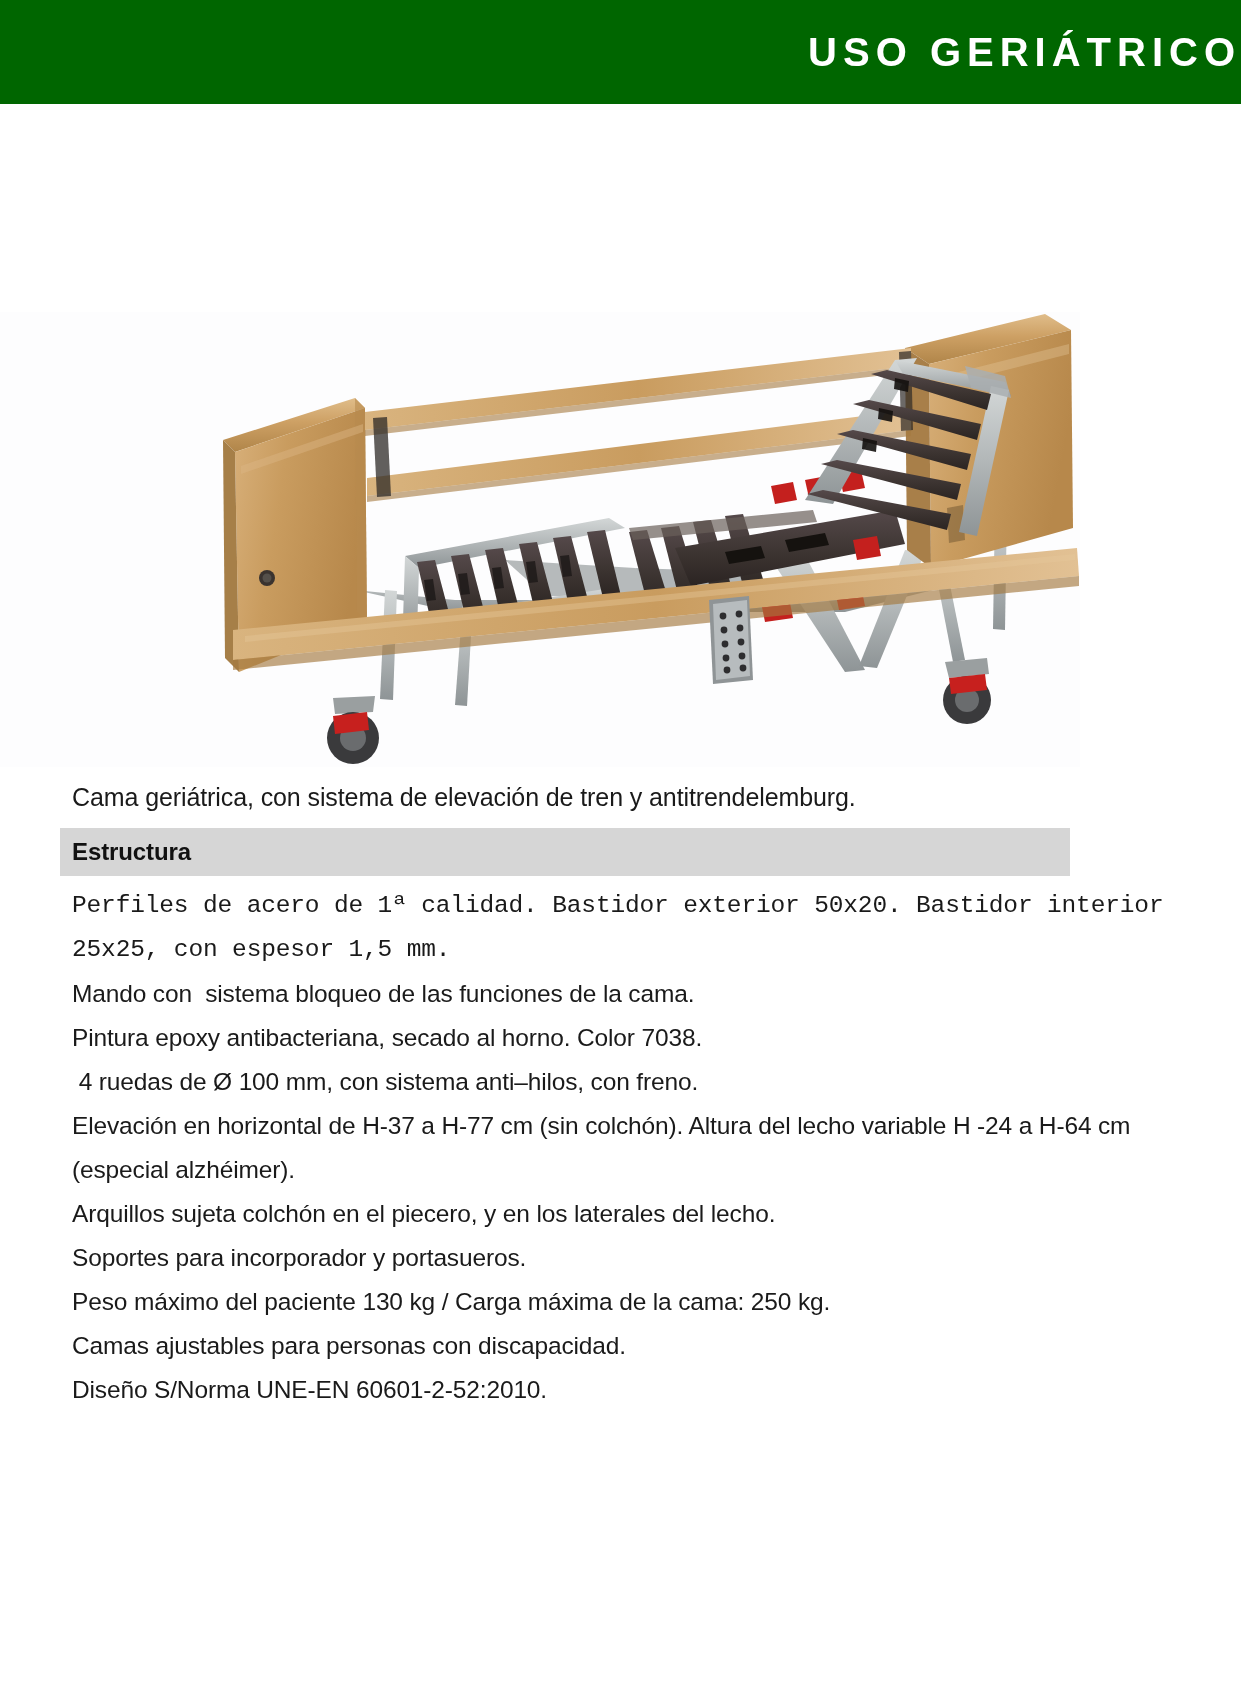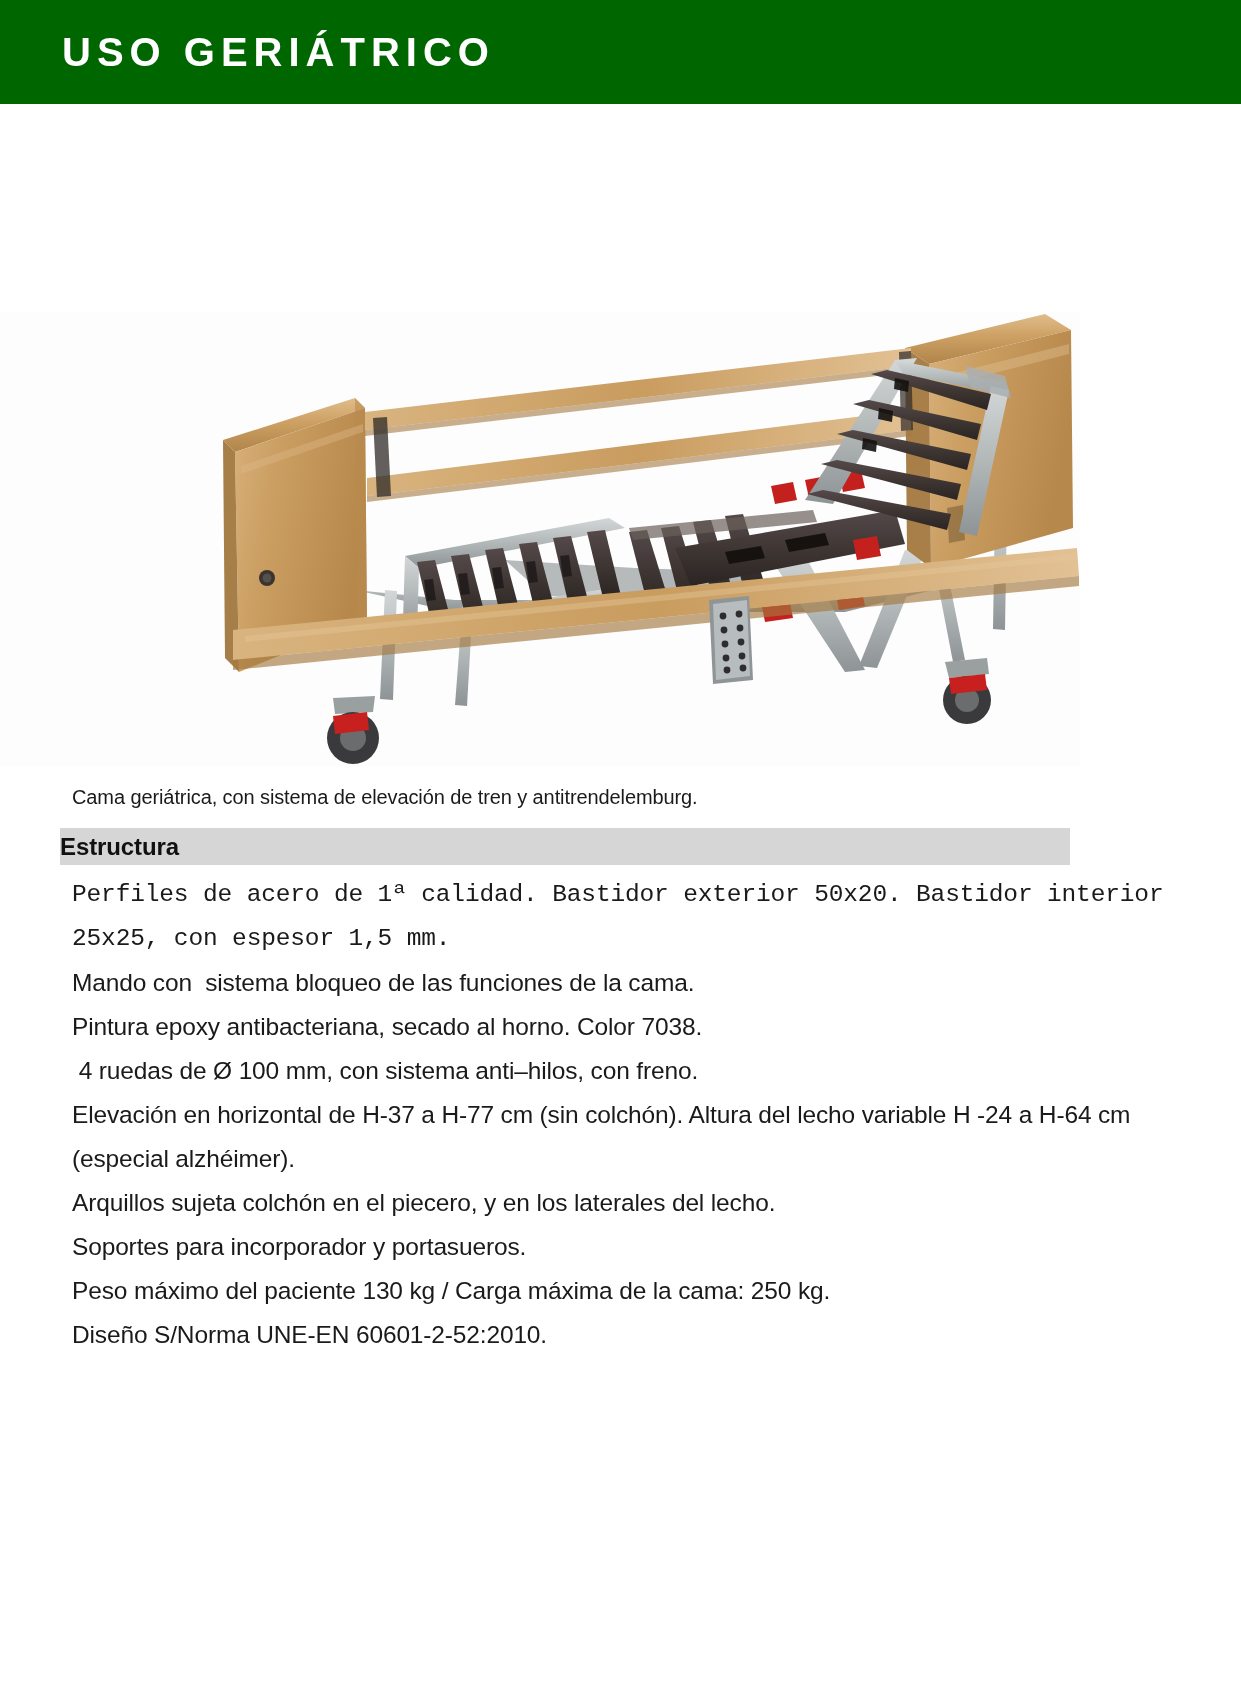--- a/index.html
+++ b/index.html
@@ -19,20 +19,21 @@
   
   .header-banner {
     position: absolute;
     left: 0;
     top: 0;
     width: 1241px;
     height: 104px;
     background: #006600;
     display: flex;
     align-items: center;
+    justify-content: flex-end;
   }
   .header-title {
     margin-left: 62px;
     color: #ffffff;
     font-size: 40px;
     font-weight: bold;
     letter-spacing: 6px;
     font-family: "Liberation Sans", sans-serif;
     white-space: pre;
   }
@@ -66,34 +67,35 @@
   
   .content {
     position: absolute;
     left: 0;
     top: 780px;
     width: 1241px;
   }
   .intro-line {
     margin: 0 0 0 0;
     padding: 0 0 0 72px;
-    font-size: 20px;
+    font-size: 25px;
     line-height: 34px;
     color: #1a1a1a;
     letter-spacing: -0.1px;
   }
   .section-band {
     margin-top: 14px;
     width: 1010px;
     margin-left: 60px;
     background: #d6d6d6;
-    height: 37px;
+    height: 48px;
     display: flex;
     align-items: center;
     box-sizing: border-box;
+    padding-left: 12px;
   }
   .section-band-label {
     font-size: 24px;
     font-weight: bold;
     color: #111111;
     letter-spacing: -0.1px;
   }
   .spec-list {
     margin: 0;
     padding: 0;
@@ -302,15 +304,16 @@
 
   <ul class="spec-list">
     <li class="spec-item first">Perfiles de acero de 1ª calidad. Bastidor exterior 50x20. Bastidor interior 25x25, con espesor 1,5 mm.</li>
     <li class="spec-item">Mando con  sistema bloqueo de las funciones de la cama.</li>
     <li class="spec-item">Pintura epoxy antibacteriana, secado al horno. Color 7038.</li>
     <li class="spec-item"> 4 ruedas de Ø 100 mm, con sistema anti–hilos, con freno.</li>
     <li class="spec-item">Elevación en horizontal de H-37 a H-77 cm (sin colchón). Altura del lecho variable H -24 a H-64 cm (especial alzhéimer).</li>
     <li class="spec-item">Arquillos sujeta colchón en el piecero, y en los laterales del lecho.</li>
     <li class="spec-item">Soportes para incorporador y portasueros.</li>
     <li class="spec-item">Peso máximo del paciente 130 kg / Carga máxima de la cama: 250 kg.</li>
+    <li class="spec-item">Camas ajustables para personas con discapacidad.</li>
     <li class="spec-item">Diseño S/Norma UNE-EN 60601-2-52:2010.</li>
   </ul>
 </div>
 
 </body></html>

